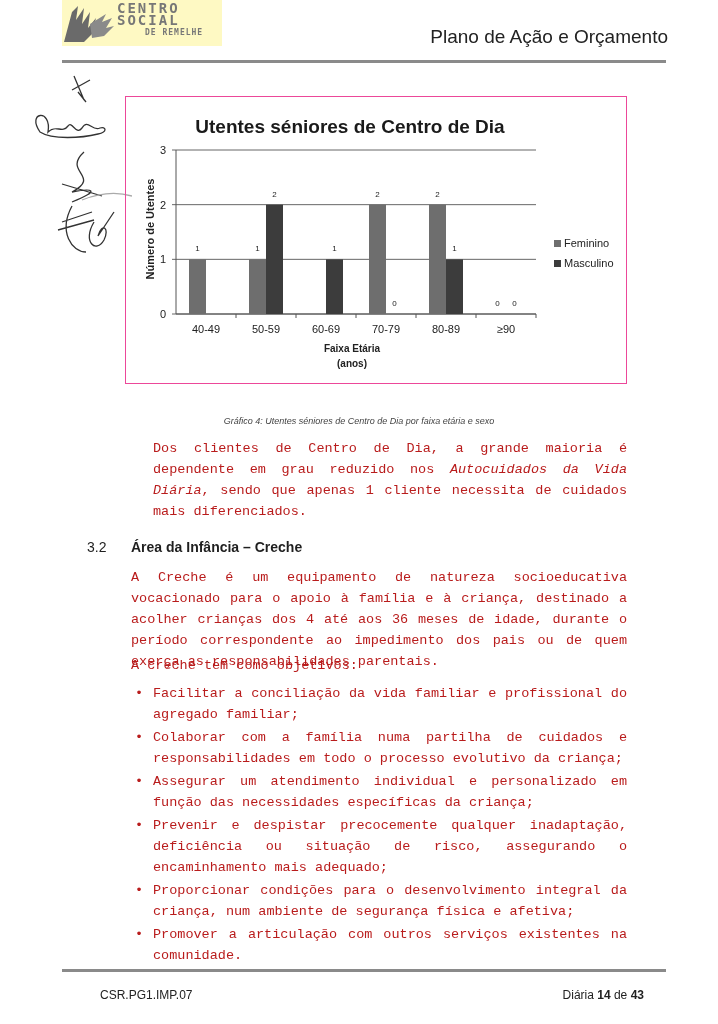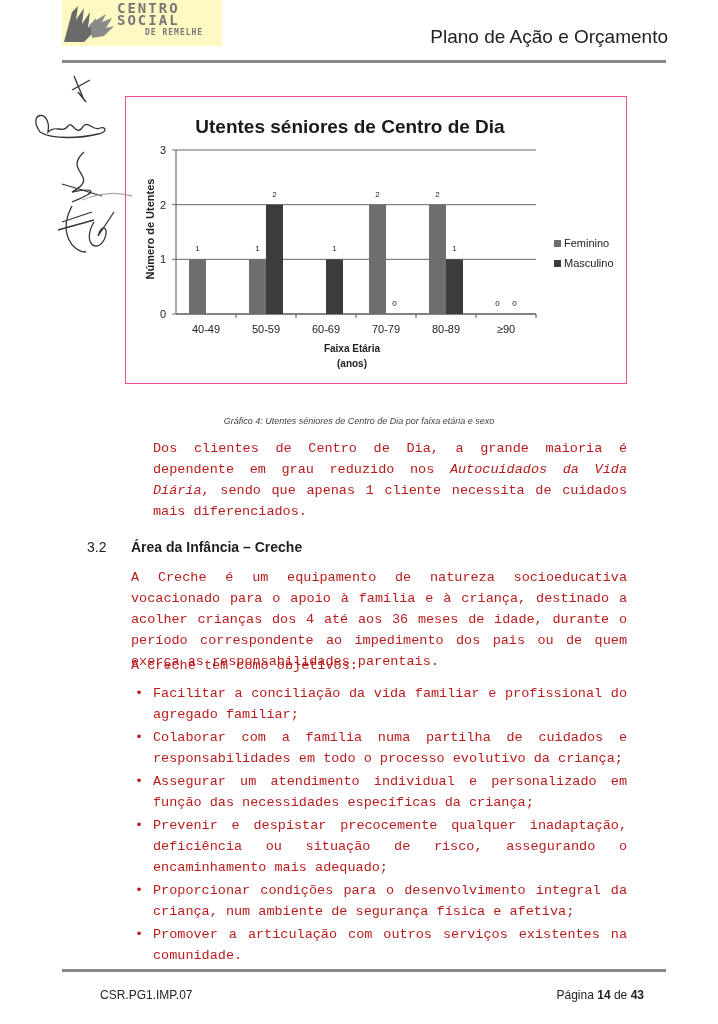--- a/index.html
+++ b/index.html
@@ -139,13 +139,13 @@
   <li><span class="bullet">•</span><span>Facilitar a conciliação da vida familiar e profissional do agregado familiar;</span></li>
   <li><span class="bullet">•</span><span>Colaborar com a família numa partilha de cuidados e responsabilidades em todo o processo evolutivo da criança;</span></li>
   <li><span class="bullet">•</span><span>Assegurar um atendimento individual e personalizado em função das necessidades específicas da criança;</span></li>
   <li><span class="bullet">•</span><span>Prevenir e despistar precocemente qualquer inadaptação, deficiência ou situação de risco, assegurando o encaminhamento mais adequado;</span></li>
   <li><span class="bullet">•</span><span>Proporcionar condições para o desenvolvimento integral da criança, num ambiente de segurança física e afetiva;</span></li>
   <li><span class="bullet">•</span><span>Promover a articulação com outros serviços existentes na comunidade.</span></li>
 </ul>
 
 <div class="abs rule" id="footer-rule"></div>
 <div class="abs" id="footer-code">CSR.PG1.IMP.07</div>
-<div class="abs" id="footer-page"><span>Página</span> <b>14</b> <span>de</span> <b>43</b></div>
+<div class="abs" id="footer-page"><span>Diária</span> <b>14</b> <span>de</span> <b>43</b></div>
 
 </body></html>

